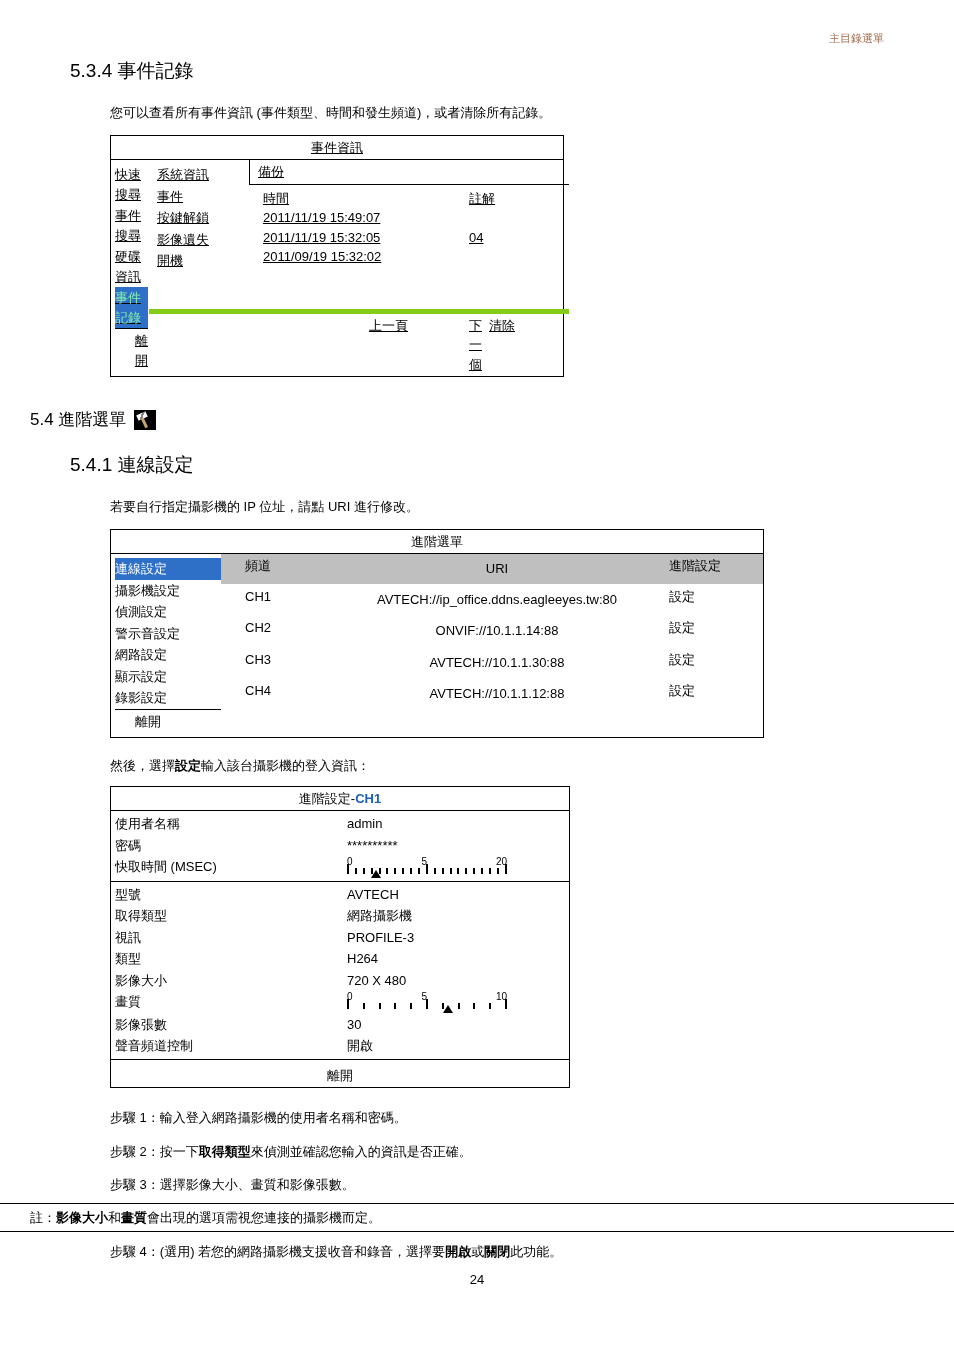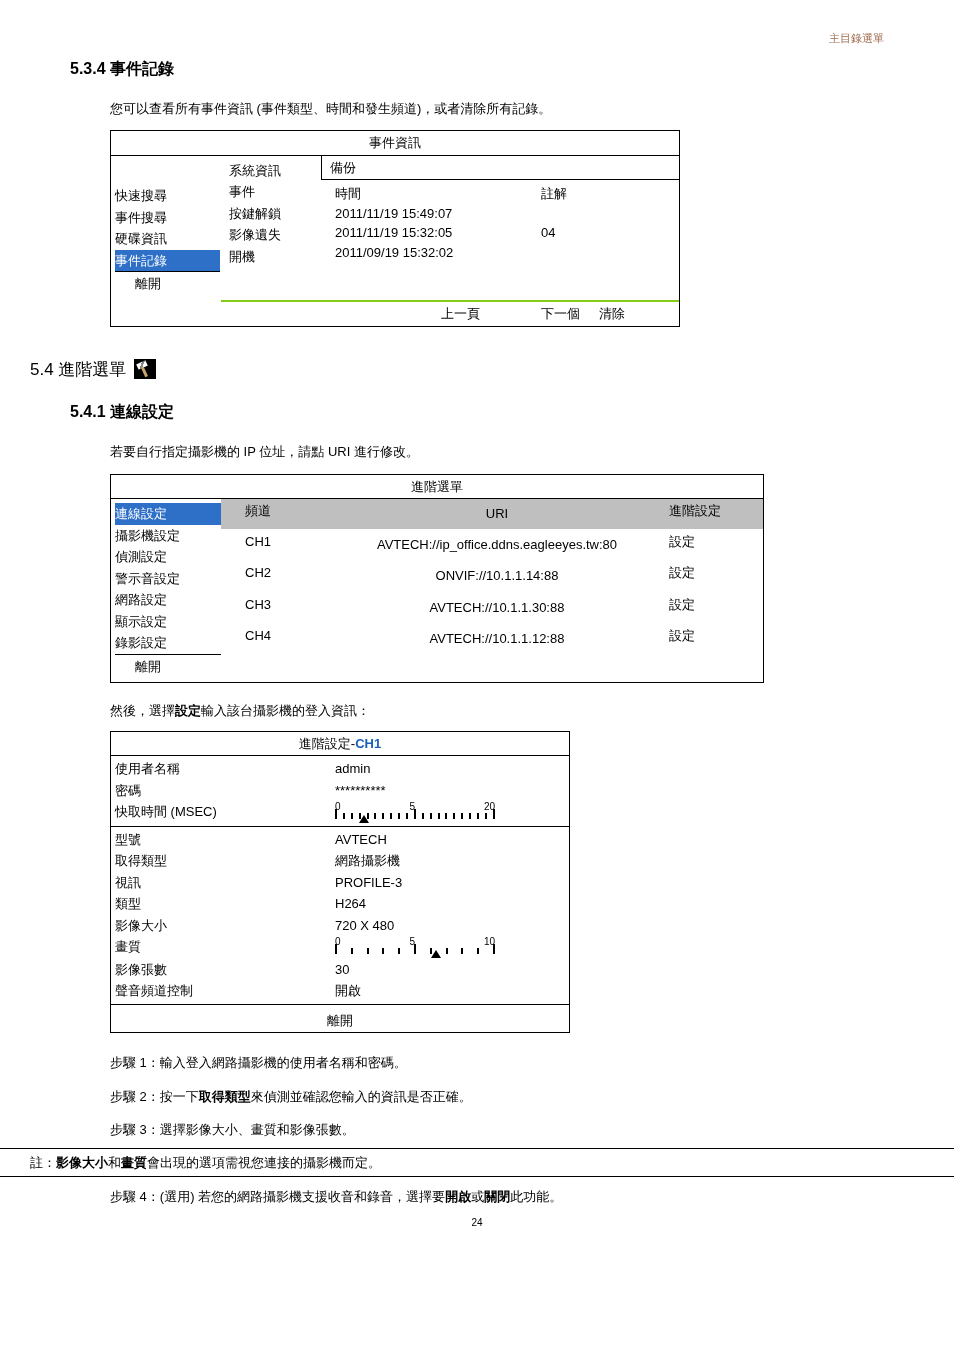--- a/index.html
+++ b/index.html
@@ -12,62 +12,63 @@
     padding: 30px 70px 20px 70px;
     line-height: 1.5;
   }
   .header-right {
     text-align: right;
     font-size: 11px;
     color: #a06c4e;
     margin-bottom: 10px;
   }
   h3.section-title {
-    font-size: 16px;
-    font-weight: bold;
+    font-size: 19px;
+    font-weight: normal;
     margin-bottom: 18px;
   }
   h2.section-title {
     font-size: 17px;
     font-weight: normal;
     margin-bottom: 18px;
     display: flex;
     align-items: center;
     gap: 8px;
     margin-left: -40px;
   }
   .indented { margin-left: 40px; }
   .para { margin-bottom: 12px; }
   .para2 { margin: 14px 0 10px 0; }
 
   
   .evt-table {
     border: 1px solid #000;
-    width: 570px;
+    width: 454px;
     margin-bottom: 30px;
+    text-decoration: underline;
   }
   .evt-title-row {
     text-align: center;
     border-bottom: 1px solid #000;
     padding: 2px 0;
   }
   .evt-body {
     display: flex;
   }
   .evt-left {
     width: 110px;
     border-right: 1px solid #fff0; 
     padding: 4px 0 4px 4px;
     display: flex;
     flex-direction: column;
     justify-content: center;
     min-height: 170px;
   }
   .evt-left .items div { padding: 1px 0; }
-  .evt-left .highlight { background: #2e6fc7; color: #ffffff; padding: 0 4px; }
+  .evt-left .highlight { background: #2e6fc7; color: #86efac; padding: 0 4px; }
   .evt-leave { border-top: 1px solid #000; padding: 2px 0 2px 20px; }
   .evt-mid {
     width: 100px;
     padding: 4px 8px;
   }
   .evt-mid .items div { padding: 1px 0; }
   .evt-right {
     flex: 1;
     padding: 0;
     display: flex;
@@ -81,21 +82,21 @@
     margin-bottom: 2px;
   }
   .evt-right-content {
     flex: 1;
     padding: 2px 0;
   }
   .evt-data-row { display: flex; }
   .evt-col-time { width: 200px; padding-left: 14px; }
   .evt-col-note { width: 120px; padding-left: 20px; }
   .evt-footer {
-    border-top: 2px solid #84cc16;
+    border-top: 5px solid #84cc16;
     display: flex;
     padding: 2px 0;
   }
   .evt-footer .sp1 { width: 210px; }
   .evt-footer .btn { width: 110px; text-align: left; padding-left: 10px;}
   .evt-footer .btn2 { flex:1; text-align: left; }
   .evt-footer .btn3 { width: 80px; text-align: left; }
 
   
   .hammer-icon {
@@ -163,21 +164,21 @@
     width: 460px;
     margin-bottom: 20px;
   }
   .ch1-title-row {
     text-align: center;
     border-bottom: 1px solid #000;
     padding: 2px 0;
   }
   .ch1-title-row .ch { color: #1a60b5; font-weight: bold; }
   .ch1-body { padding-top: 2px; }
-  .ch1-row { display: flex; padding: 1px 0 1px 4px; }
+  .ch1-row { display: flex; padding: 1px 0 1px 4px; gap: 12px; }
   .ch1-label { width: 220px; }
   .ch1-val { flex: 1; }
   .ch1-sep { border-top: 1px solid #000; margin: 2px 0; }
   .ch1-leave { text-align: center; padding: 4px 0 2px 0; }
 
   
   .slider {
     display: inline-block;
     width: 160px;
     height: 20px;
@@ -219,21 +220,21 @@
 
   .step { margin: 14px 0 8px 0; }
   .note-line {
     border-top: 1px solid #000;
     border-bottom: 1px solid #000;
     padding: 4px 0;
     margin: 6px 0 10px -70px;
     padding-left: 30px;
     width: 954px;
   }
-  .page-num { text-align: center; font-size: 10px; margin-top: 8px; }
+  .page-num { text-align: center; font-size: 13px; margin-top: 8px; }
 </style>
 </head>
 <body>
 
 <div class="header-right">主目錄選單</div>
 
 <h3 class="section-title">5.3.4  事件記錄</h3>
 
 <div class="indented">
   <p class="para">您可以查看所有事件資訊 (事件類型、時間和發生頻道)，或者清除所有記錄。</p>

